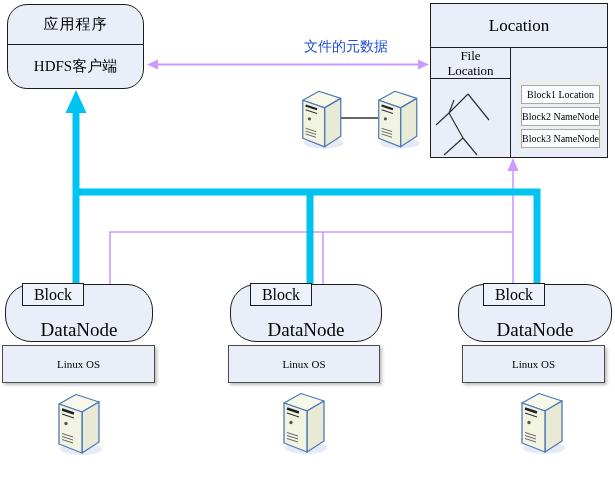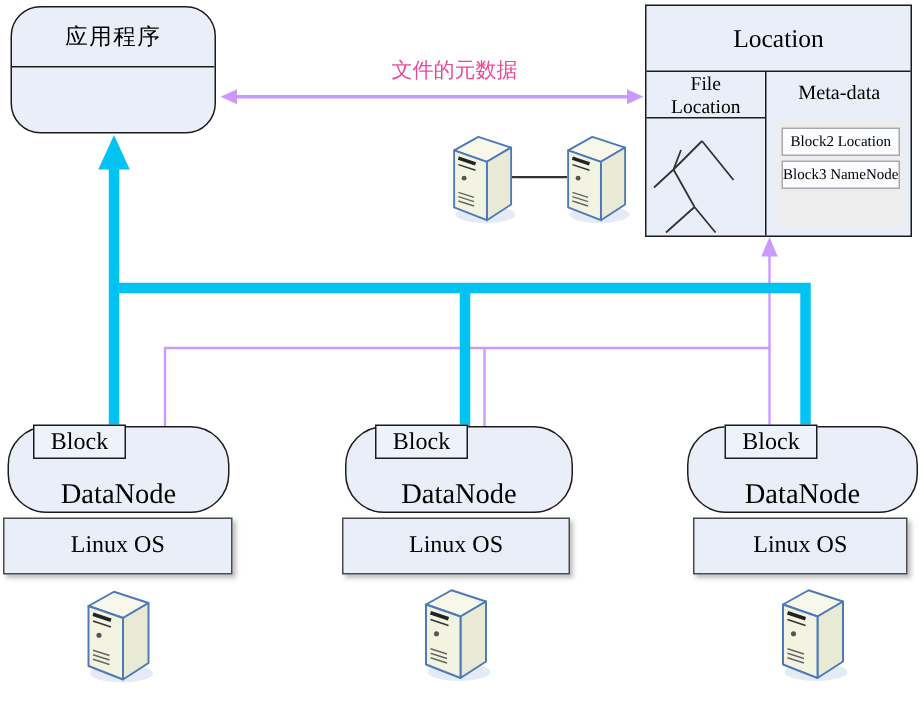--- a/index.html
+++ b/index.html
@@ -7,21 +7,21 @@
           font-family:"Liberation Serif","DejaVu Serif",serif;color:#000;}
   .overlay{position:absolute;left:0;top:0;}
   .box{position:absolute;background:#e9eef8;border:1.5px solid #1c1c1c;box-sizing:border-box;}
 
   
   .client{left:7px;top:4px;width:137px;height:85px;border-radius:20px;overflow:hidden;}
   .client .sect1{height:39px;border-bottom:1.5px solid #1c1c1c;display:flex;align-items:center;justify-content:center;font-size:15px;letter-spacing:1px;}
   .client .sect2{height:43px;display:flex;align-items:center;justify-content:center;font-size:15px;}
 
   
-  .meta-label{position:absolute;left:218px;top:38px;width:170px;text-align:center;font-size:14px;color:#ec4899;}
+  .meta-label{position:absolute;left:218px;top:38px;width:170px;text-align:right;font-size:14px;color:#1d4ed8;}
 
   
   .namenode{left:430px;top:3px;width:178px;height:155px;}
   .nn-title{position:absolute;left:0;top:0;width:100%;height:44px;border-bottom:1.2px solid #1c1c1c;
             display:flex;align-items:center;justify-content:center;font-size:17px;box-sizing:border-box;}
   .nn-left{position:absolute;left:0;top:44px;width:80px;bottom:0;border-right:1.2px solid #1c1c1c;box-sizing:border-box;}
   .nn-ns-label{height:31px;border-bottom:1.1px solid #1c1c1c;font-size:13px;line-height:14.5px;text-align:center;padding-top:1px;box-sizing:border-box;}
   .nn-tree{position:absolute;left:1px;top:32px;}
   .nn-right{position:absolute;left:81px;top:44px;right:0;bottom:0;}
   .nn-meta-label{height:28px;display:flex;align-items:center;justify-content:center;font-size:13.5px;}
@@ -29,21 +29,21 @@
   .loc-box{height:19px;margin:3px 0;background:#fbfcff;border:1px solid #a8a8a8;
            display:flex;align-items:center;justify-content:center;font-size:10px;box-sizing:border-box;}
 
   
   .dn{border-radius:26px;height:58px;display:flex;justify-content:center;align-items:flex-end;
       padding-top:19px;font-size:19px;z-index:2;}
   .blk{position:absolute;width:62px;height:23px;background:#eef2fa;border:1.2px solid #1c1c1c;
        display:flex;align-items:center;justify-content:center;font-size:16px;box-sizing:border-box;z-index:3;}
   .os{position:absolute;height:38px;background:#e9eef8;border:1.2px solid #4a4a4a;
       box-shadow:2px 2px 3px rgba(110,110,110,.45);
-      display:flex;align-items:center;justify-content:center;font-size:16px;box-sizing:border-box;}
+      display:flex;align-items:center;justify-content:center;font-size:11px;box-sizing:border-box;}
   .dn1{left:5px;top:284px;width:148px;}  .blk1{left:22px;top:283px;}  .os1{left:2px;top:345px;width:153px;}
   .dn2{left:230px;top:284px;width:152px;}.blk2{left:250px;top:283px;}.os2{left:228px;top:345px;width:152px;}
   .dn3{left:458px;top:284px;width:154px;}.blk3{left:483px;top:283px;}.os3{left:462px;top:345px;width:143px;}
 </style>
 </head>
 <body>
 
 <div class="canvas">
 
   <svg class="overlay" width="615" height="480" viewBox="0 0 615 480">
@@ -84,39 +84,40 @@
     <use href="#tower" transform="translate(298,86) scale(0.95)"></use>
     <use href="#tower" transform="translate(374,86) scale(0.95)"></use>
 
     <use href="#tower" transform="translate(54,389)"></use>
     <use href="#tower" transform="translate(279,388)"></use>
     <use href="#tower" transform="translate(517,388)"></use>
   </svg>
 
   <div class="box client">
     <div class="sect1">应用程序</div>
+    <div class="sect2">HDFS客户端</div>
   </div>
 
   <div class="meta-label">文件的元数据</div>
 
   <div class="box namenode">
     <div class="nn-title">Location</div>
     <div class="nn-left">
       <div class="nn-ns-label">
         <span>File</span><br>
         <span>Location</span>
       </div>
       <svg class="nn-tree" width="76" height="76" viewBox="0 0 76 76">
         <path d="M36,14 L17,33 M36,14 L57,40 M17,33 L4,45 M17,33 L22,20 M17,33 L31,58 M31,58 L12,75 M31,58 L45,75" fill="none" stroke="#333" stroke-width="1.2"></path>
       </svg>
     </div>
     <div class="nn-right">
-      <div class="nn-meta-label">Meta-data</div>
       <div class="nn-panel">
-        <div class="loc-box">Block2 Location</div>
+        <div class="loc-box">Block1 Location</div>
+        <div class="loc-box">Block2 NameNode</div>
         <div class="loc-box">Block3 NameNode</div>
       </div>
     </div>
   </div>
 
   <div class="box dn dn1">
     <span>DataNode</span>
   </div>
   <div class="blk blk1">Block</div>
   <div class="os os1">Linux OS</div>

